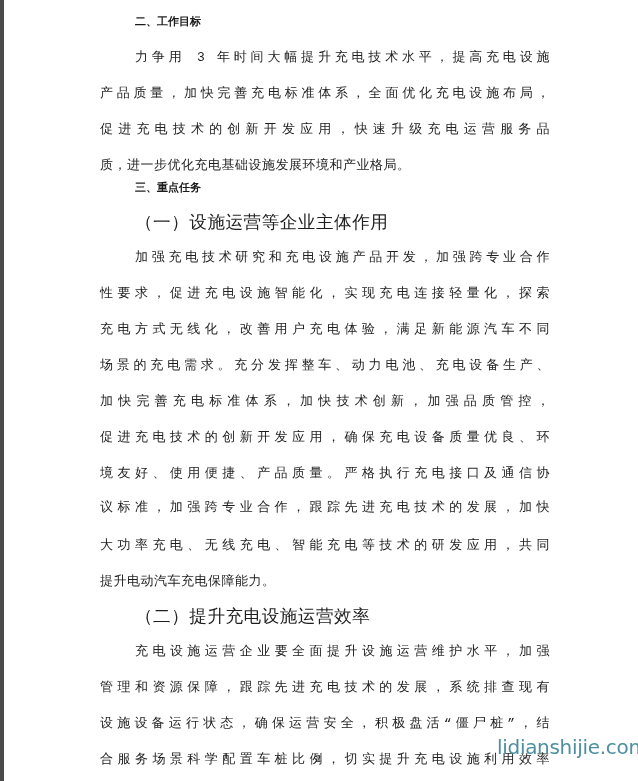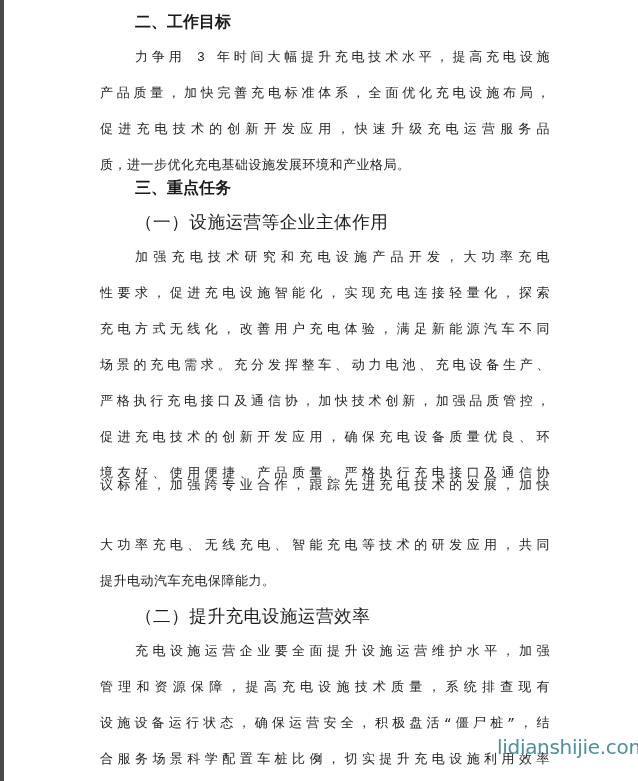--- a/index.html
+++ b/index.html
@@ -12,21 +12,21 @@
   .line {
     position: absolute; left: 0; width: 450px; height: 34px; line-height: 34px;
     font-size: 13px; white-space: nowrap; letter-spacing: 0.5px;
     text-align: justify; text-align-last: justify; font-family: Liberation Mono, monospace;
   }
   .line.last { text-align-last: left; }
   .line.indent { left: 35px; width: 415px; }
   .heading {
     position: absolute; left: 35px; height: 34px; line-height: 34px;
     font-family: "DejaVu Sans", "Liberation Sans", sans-serif; font-weight: bold;
-    font-size: 16px; white-space: nowrap; color: #1a1a1a;
+    font-size: 11px; white-space: nowrap; color: #1a1a1a;
   }
   .subheading {
     position: absolute; left: 35px; height: 34px; line-height: 34px;
     font-size: 17.6px; white-space: nowrap; letter-spacing: 0.5px;
   }
   .page-number {
     position: absolute; left: 315px; top: 753px; font-size: 10px;
     font-family: "DejaVu Serif", serif; color: #222;
   }
   .watermark {
@@ -44,33 +44,33 @@
 
   <div class="heading" style="top:5px">二、工作目标</div>
   <div class="line indent" style="top:41px">力争用 3 年时间大幅提升充电技术水平，提高充电设施</div>
   <div class="line" style="top:77px">产品质量，加快完善充电标准体系，全面优化充电设施布局，</div>
   <div class="line" style="top:113px">促进充电技术的创新开发应用，快速升级充电运营服务品</div>
   <div class="line last" style="top:149px">质，进一步优化充电基础设施发展环境和产业格局。</div>
 
   <div class="heading" style="top:171px">三、重点任务</div>
   <div class="subheading" style="top:205px">（一）设施运营等企业主体作用</div>
 
-  <div class="line indent" style="top:241px">加强充电技术研究和充电设施产品开发，大功率充电</div>
+  <div class="line indent" style="top:241px">加强充电技术研究和充电设施产品开发，加强跨专业合作</div>
   <div class="line" style="top:277px">性要求，促进充电设施智能化，实现充电连接轻量化，探索</div>
   <div class="line" style="top:313px">充电方式无线化，改善用户充电体验，满足新能源汽车不同</div>
   <div class="line" style="top:349px">场景的充电需求。充分发挥整车、动力电池、充电设备生产、</div>
-  <div class="line" style="top:385px">严格执行充电接口及通信协，加快技术创新，加强品质管控，</div>
+  <div class="line" style="top:385px">加快完善充电标准体系，加快技术创新，加强品质管控，</div>
   <div class="line" style="top:421px">促进充电技术的创新开发应用，确保充电设备质量优良、环</div>
   <div class="line" style="top:457px">境友好、使用便捷、产品质量。严格执行充电接口及通信协</div>
-  <div class="line" style="top:469px">议标准，加强跨专业合作，跟踪先进充电技术的发展，加快</div>
+  <div class="line" style="top:491px">议标准，加强跨专业合作，跟踪先进充电技术的发展，加快</div>
   <div class="line" style="top:529px">大功率充电、无线充电、智能充电等技术的研发应用，共同</div>
   <div class="line last" style="top:565px">提升电动汽车充电保障能力。</div>
 
   <div class="subheading" style="top:599px">（二）提升充电设施运营效率</div>
 
   <div class="line indent" style="top:635px">充电设施运营企业要全面提升设施运营维护水平，加强</div>
-  <div class="line" style="top:671px">管理和资源保障，提高充电设施技术质量，系统排查现有</div>
+  <div class="line" style="top:671px">管理和资源保障，跟踪先进充电技术的发展，系统排查现有</div>
   <div class="line" style="top:707px">设施设备运行状态，确保运营安全，积极盘活“僵尸桩”，结</div>
   <div class="line" style="top:743px">合服务场景科学配置车桩比例，切实提升充电设施利用效率</div>
 </div>
 
 <div class="page-number">2</div>
 <div class="watermark">lidianshijie.com</div>
 
 </body></html>

